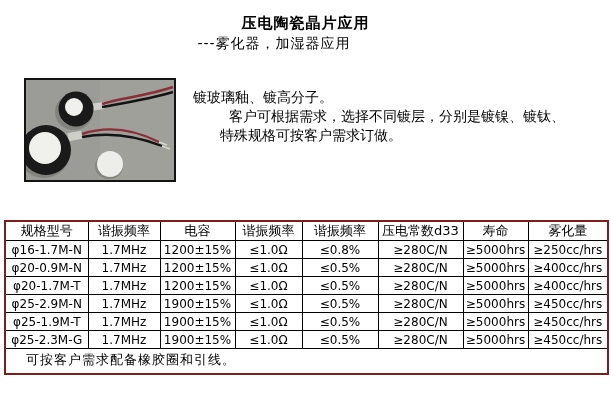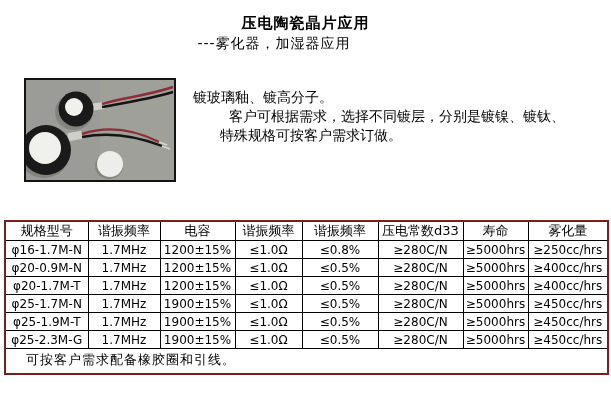--- a/index.html
+++ b/index.html
@@ -146,21 +146,21 @@
           <td>φ20-1.7M-T</td>
           <td>1.7MHz</td>
           <td>1200±15%</td>
           <td>≤1.0Ω</td>
           <td>≤0.5%</td>
           <td>≥280C/N</td>
           <td>≥5000hrs</td>
           <td>≥400cc/hrs</td>
         </tr>
         <tr>
-          <td>φ25-1.7M-N</td>
+          <td>φ25-2.9M-N</td>
           <td>1.7MHz</td>
           <td>1900±15%</td>
           <td>≤1.0Ω</td>
           <td>≤0.5%</td>
           <td>≥280C/N</td>
           <td>≥5000hrs</td>
           <td>≥450cc/hrs</td>
         </tr>
         <tr>
           <td>φ25-1.9M-T</td>

